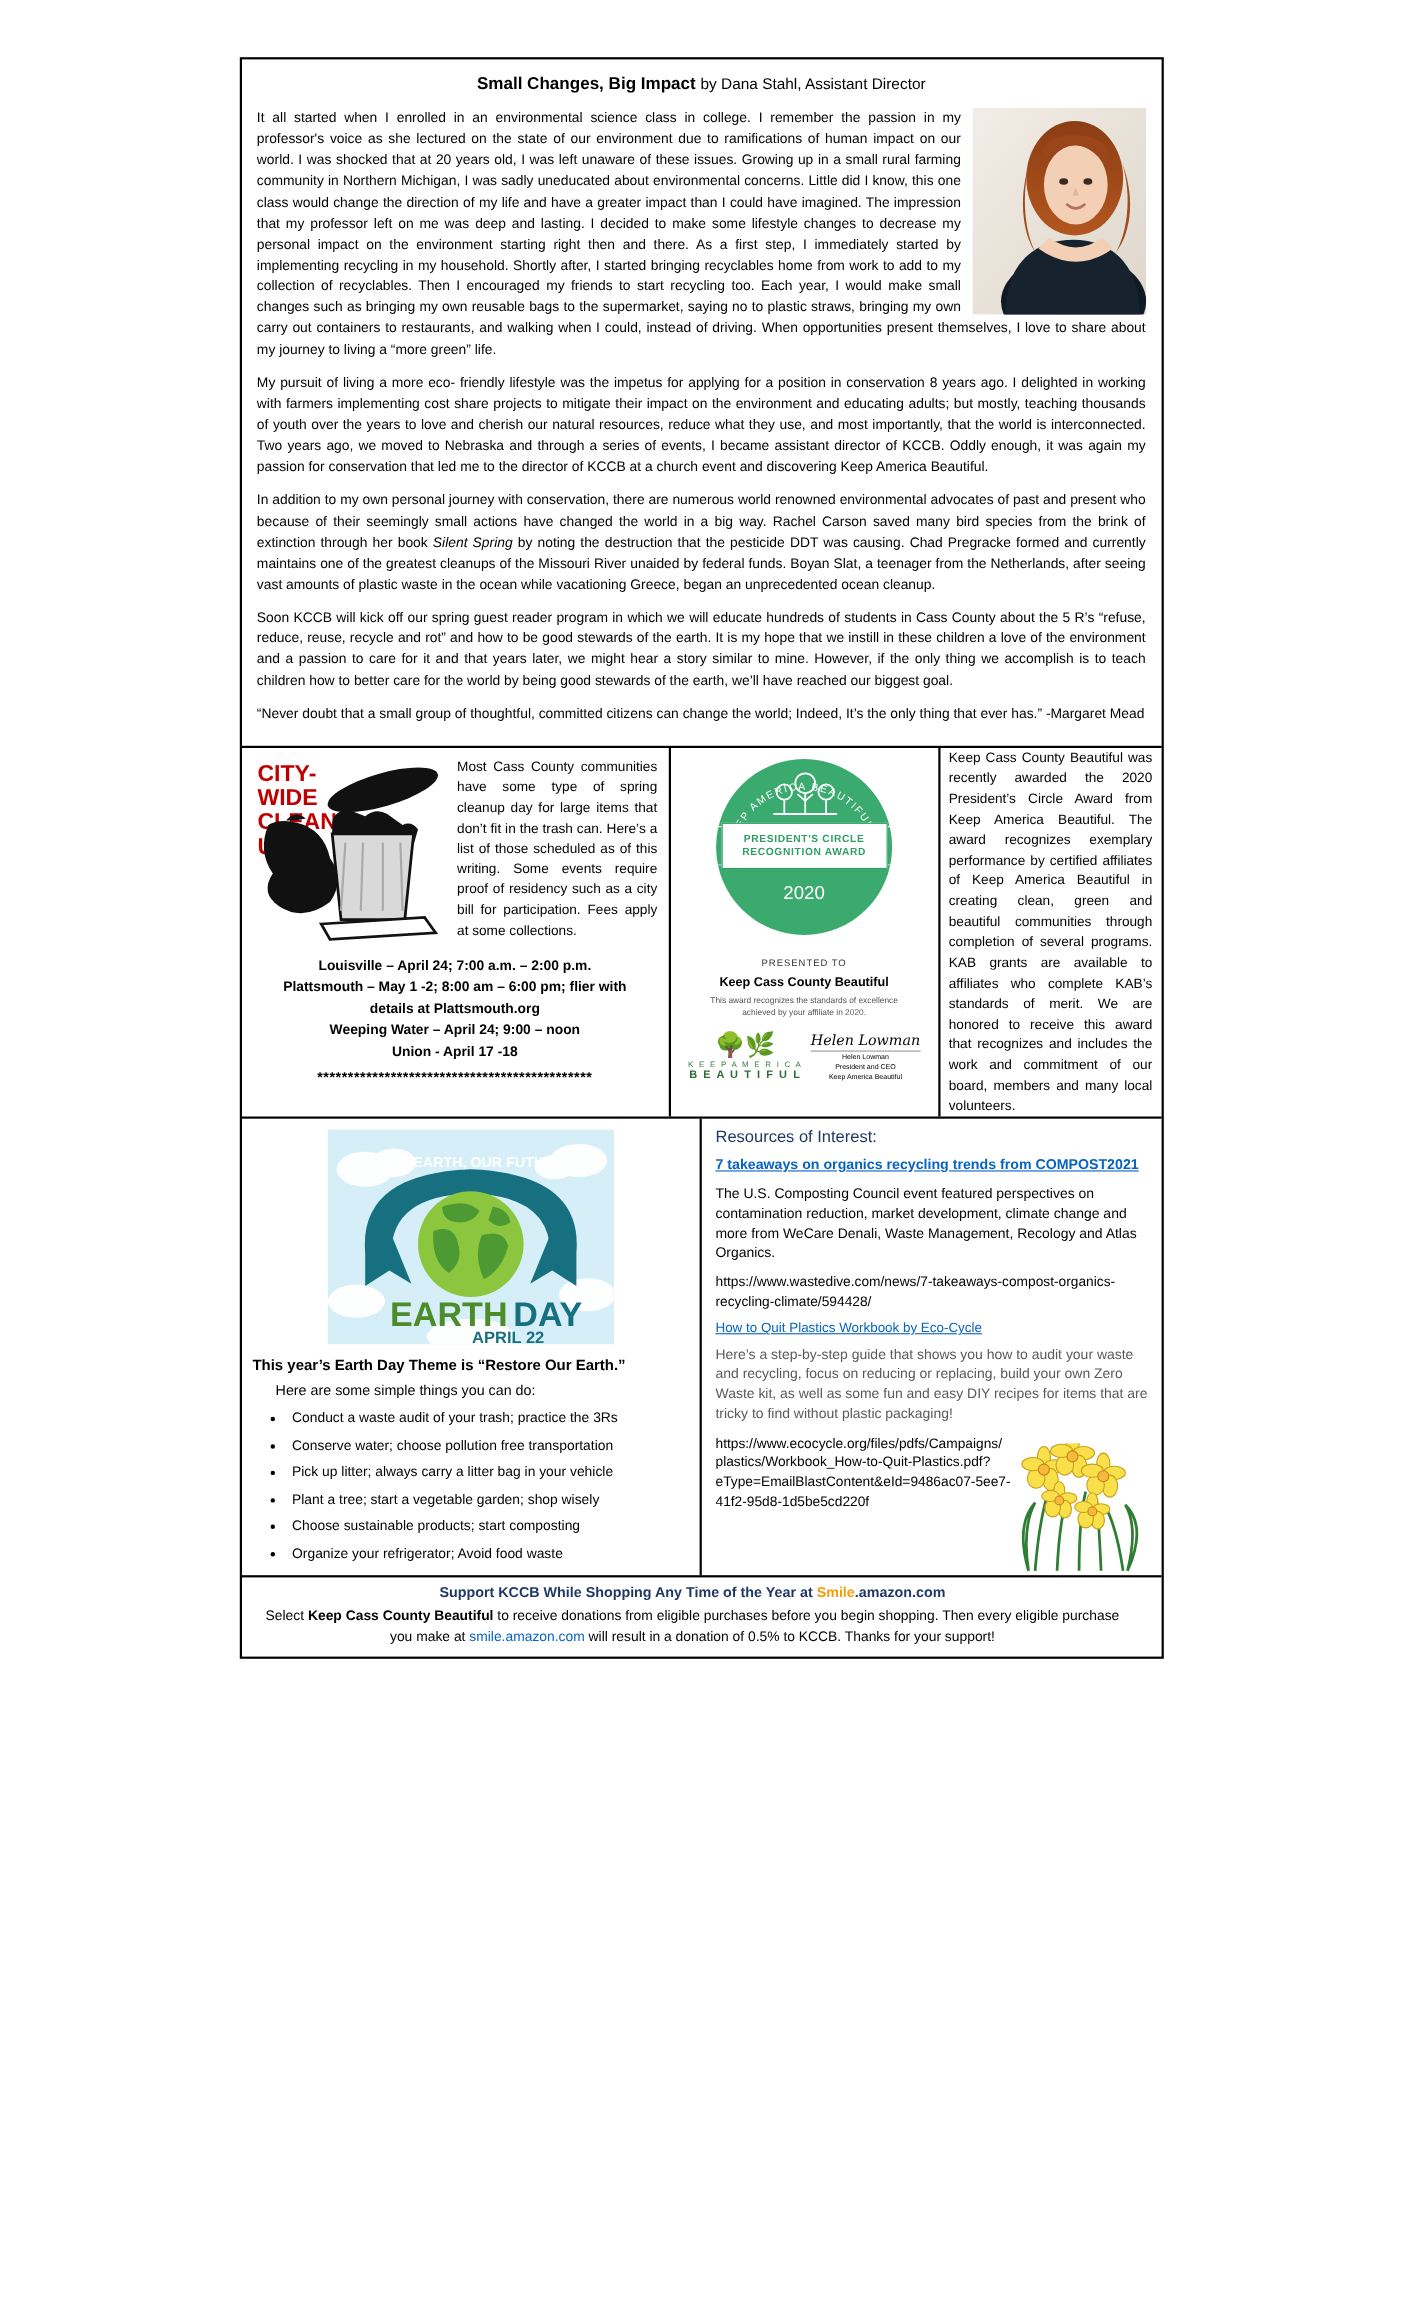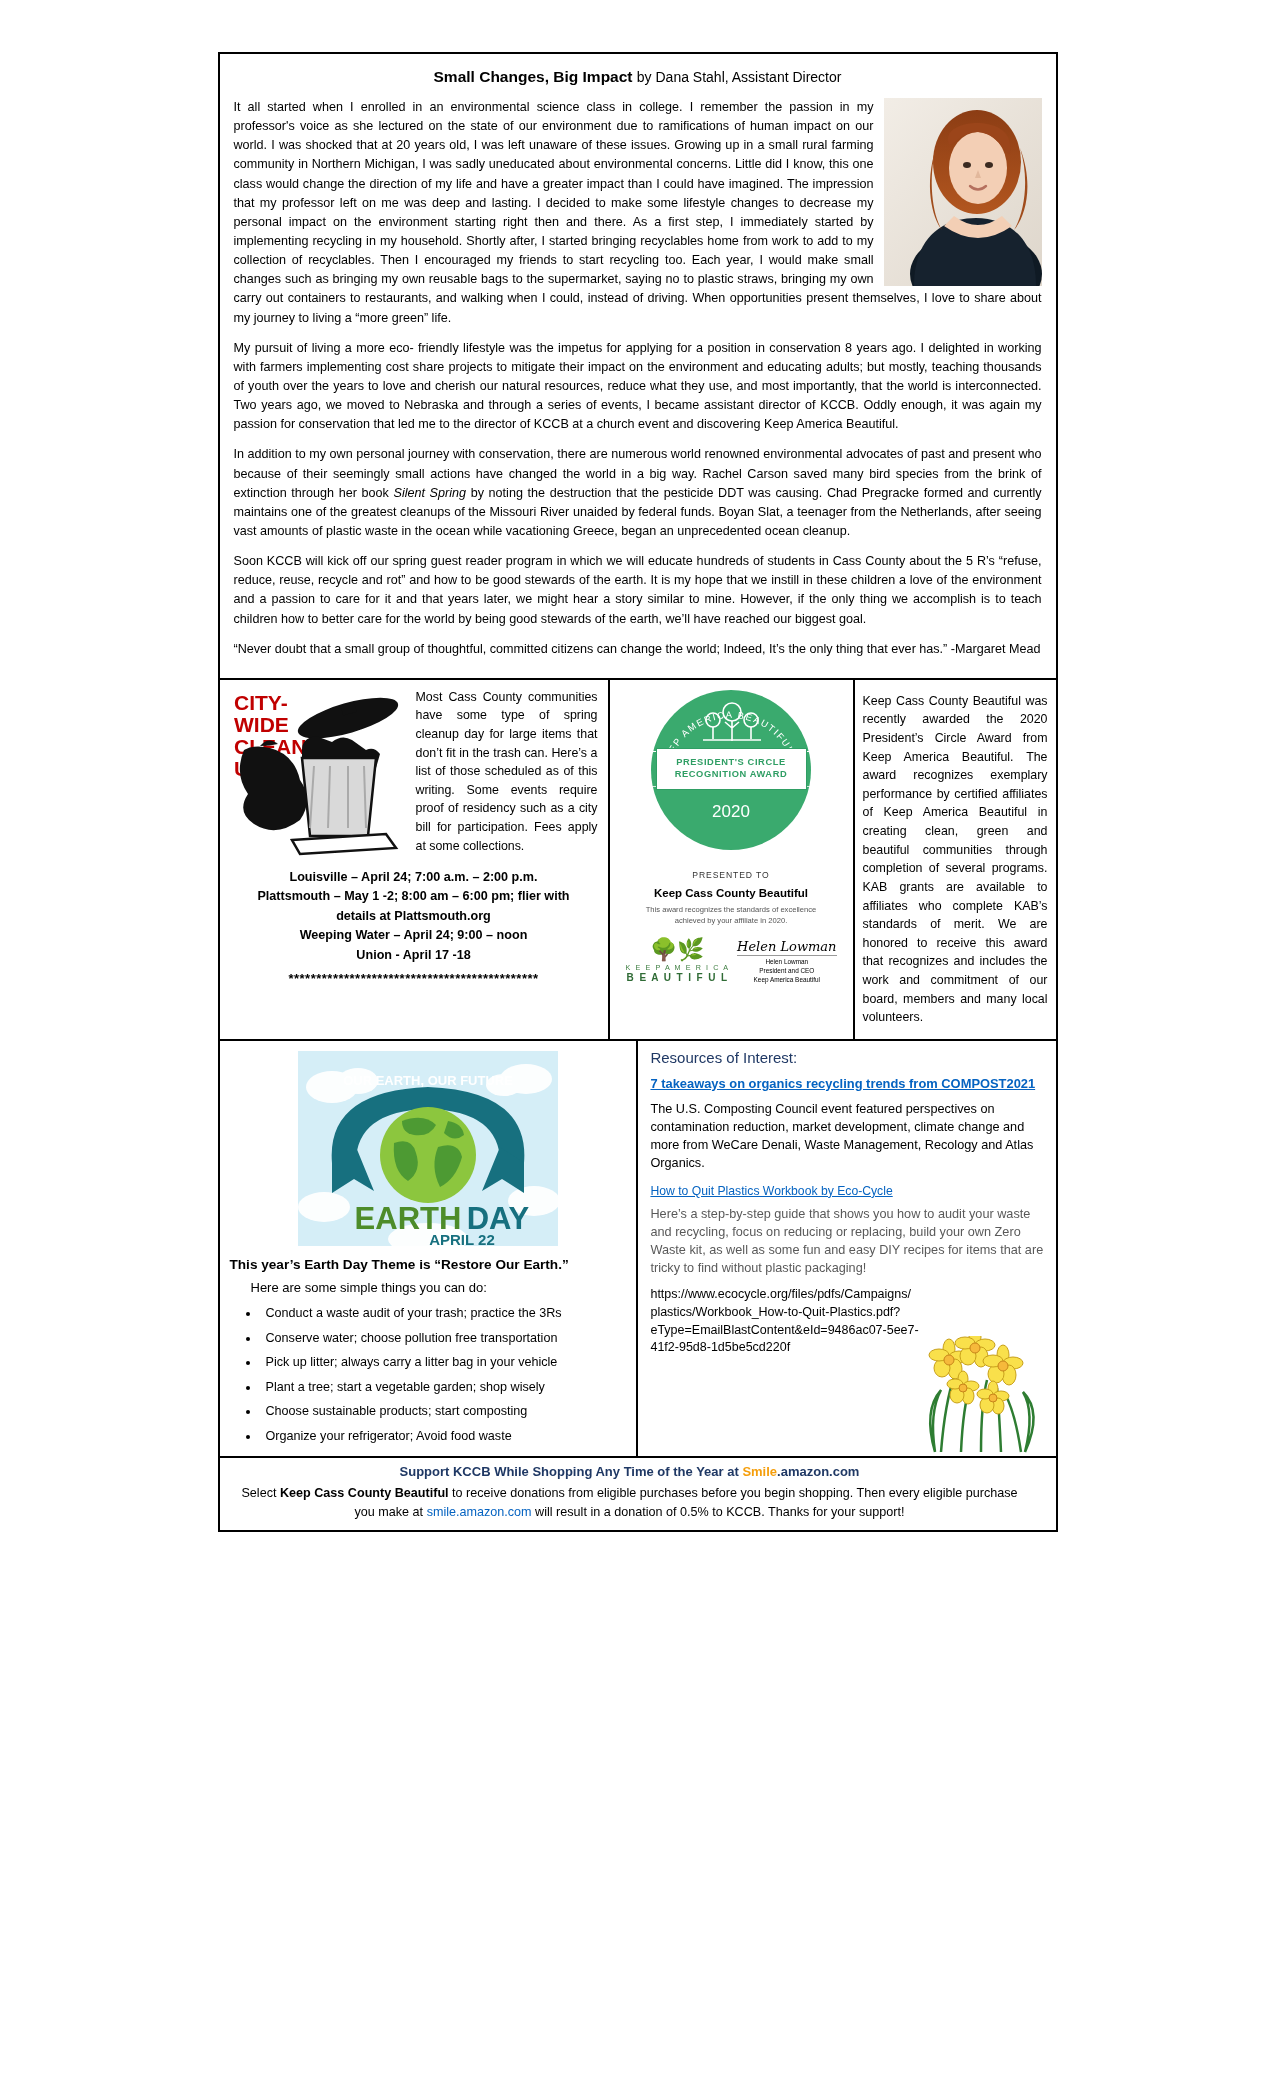--- a/index.html
+++ b/index.html
@@ -22,21 +22,21 @@
     font-size:12.6px; line-height:1.52; text-align:justify;
     margin:0 0 11px 0; hyphens:none;
   }
   .floatbox { float:right; width:158px; height:188px; margin:0 0 2px 10px; }
   .ital { font-style:italic; }
 
   
   .cols { display:flex; border-top:2px solid #000; }
   .colL { width:390px; border-right:2px solid #000; padding:8px 10px 6px 10px; }
   .colM { width:245px; border-right:2px solid #000; padding:8px 6px; }
-  .colR { width:201px; padding:12px 8px; }
+  .colR { width:201px; padding:0 8px; }
 
   .cleanblock { display:flex; gap:6px; }
   .cleanart { width:180px; }
   .cleantext { flex:1; font-size:12.4px; line-height:1.5; text-align:justify; }
   .sched { text-align:center; font-weight:bold; font-size:12.6px; line-height:1.55; margin-top:6px; }
   .stars { text-align:center; font-weight:bold; letter-spacing:0.5px; font-size:13px; margin:6px 0 4px 0; }
 
   .kabtext { font-size:12.4px; line-height:1.5; text-align:justify; }
 
   
@@ -289,20 +289,21 @@
     </div>
 
     <div class="lowR">
       <div class="resTitle">Resources of Interest:</div>
 
 
       <div style="margin:0 0 8px 0;"><a class="lnkB" href="#">7 takeaways on organics recycling trends from COMPOST2021</a></div>
 
       <div class="resP">The U.S. Composting Council event featured perspectives on contamination reduction, market development, climate change and more from WeCare Denali, Waste Management, Recology and Atlas Organics.</div>
 
+      <div class="plainurl"><span>https://www.wastedive.com/news/7-takeaways-compost-organics-</span><br><span>recycling-climate/594428/</span></div>
 
       <div style="margin:0 0 6px 0;"><a class="lnkS" href="#">How to Quit Plastics Workbook by Eco-Cycle</a></div>
 
       <div class="resP gray">Here’s a step-by-step guide that shows you how to audit your waste and recycling, focus on reducing or replacing, build your own Zero Waste kit, as well as some fun and easy DIY recipes for items that are tricky to find without plastic packaging!</div>
 
       <div class="plainurl">
         <span>https://www.ecocycle.org/files/pdfs/Campaigns/</span><br>
         <span>plastics/Workbook_How-to-Quit-Plastics.pdf?</span><br>
         <span>eType=EmailBlastContent&amp;eId=9486ac07-5ee7-</span><br>
         <span>41f2-95d8-1d5be5cd220f</span>

